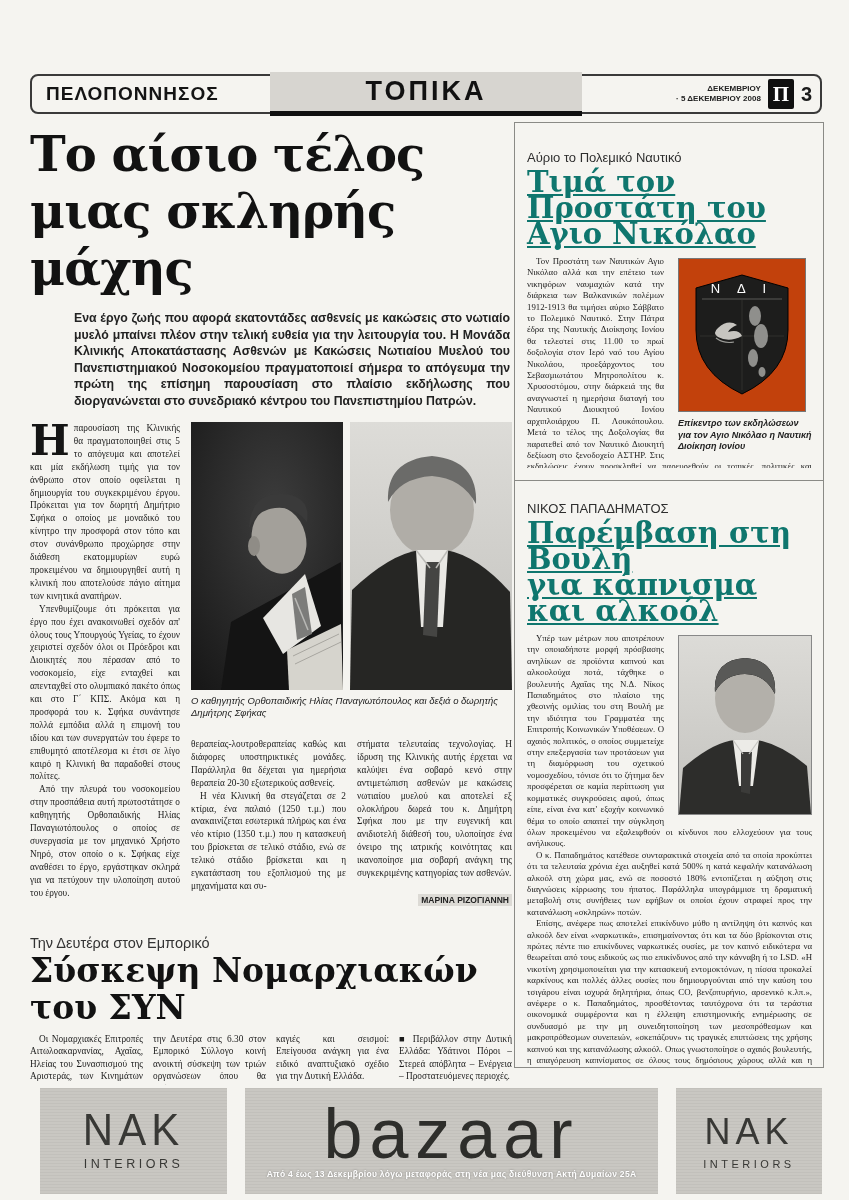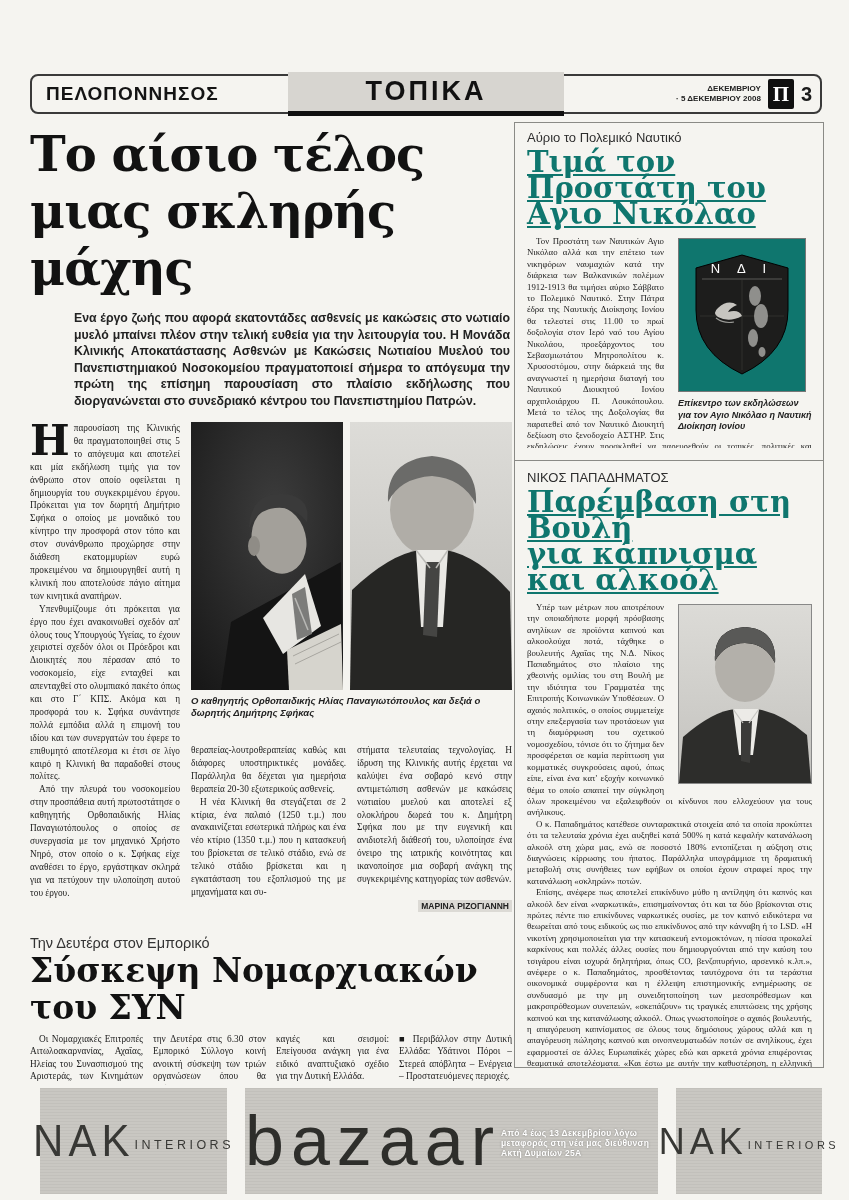--- a/index.html
+++ b/index.html
@@ -10,21 +10,21 @@
   }
   
   .page-header{
     position:absolute;top:74px;left:30px;width:788px;height:36px;
     border:2px solid #3a3a3a;border-radius:8px;display:flex;align-items:center;
     background:#f5f4f0;z-index:3;
   }
   .masthead{font-family:"Liberation Sans",sans-serif;font-weight:bold;font-size:19px;
     letter-spacing:1px;padding-left:14px;color:#141414;}
   .section-block{
-    position:absolute;left:50%;transform:translateX(-50%);top:-4px;width:276px;height:39px;
+    position:absolute;left:50%;transform:translateX(-50%);top:-4px;width:312px;height:39px;
     background:#d7d5d0;border-bottom:5px solid #101010;box-sizing:content-box;
     display:flex;align-items:center;justify-content:center;
     font-family:"Liberation Sans",sans-serif;font-weight:bold;font-size:27px;letter-spacing:3px;color:#111;
   }
   .header-right{margin-left:auto;display:flex;align-items:center;gap:7px;padding-right:8px;}
   .date-block{text-align:right;font-family:"Liberation Sans",sans-serif;font-size:8px;
     font-weight:bold;line-height:10px;color:#222;}
   .logo-p{width:26px;height:30px;background:#101010;color:#fff;display:flex;align-items:center;
     justify-content:center;font-family:"Liberation Serif",serif;font-weight:bold;font-size:21px;border-radius:2px;}
   .page-num{font-family:"Liberation Sans",sans-serif;font-weight:bold;font-size:20px;}
@@ -37,22 +37,22 @@
   .lead{margin:13px 0 0 44px;width:436px;font-family:"Liberation Sans",sans-serif;font-weight:bold;
     font-size:12.3px;line-height:16.5px;text-align:justify;color:#222;}
   .body-grid{margin-top:13px;display:flex;gap:11px;height:522px;overflow:hidden;}
   .bcol1{width:150px;}
   .bright{width:321px;}
   .bp{font-size:9.3px;line-height:12.9px;text-align:justify;margin:0;text-indent:9px;}
   .bp.nofirst{text-indent:0;}
   .dropcap{float:left;font-family:"DejaVu Serif",serif;font-weight:bold;font-size:42px;
     line-height:34px;padding:2px 4px 0 0;color:#151515;}
   .photo-pair{width:321px;height:268px;display:flex;gap:7px;}
-  .caption{font-family:"Liberation Sans",sans-serif;font-style:italic;font-weight:bold;
-    font-size:9.5px;line-height:12px;margin:5px 0 25px;color:#222;text-align:left;}
+  .caption{font-family:"Liberation Sans",sans-serif;font-style:italic;font-weight:normal;
+    font-size:9.5px;line-height:12px;margin:5px 0 19px;color:#222;text-align:left;}
   .cols23{display:flex;gap:11px;}
   .bcol{width:155px;}
   .byline{margin-top:9px;text-align:right;}
   .byline span{background:#dcdad5;font-family:"Liberation Sans",sans-serif;font-weight:bold;
     font-size:8.5px;padding:1px 3px;color:#222;}
 
   
   .syn-region{position:absolute;top:935px;left:30px;width:482px;height:150px;overflow:hidden;}
   .kicker2{font-family:"Liberation Sans",sans-serif;font-size:14.5px;color:#333;}
   .headline2{font-family:"DejaVu Serif",serif;font-weight:bold;font-size:33px;line-height:37px;
@@ -62,41 +62,41 @@
   .syn-col p{margin:0;}
   .syn-col p.ind{text-indent:9px;}
 
   
   .right-region{
     position:absolute;top:122px;left:514px;width:310px;height:946px;box-sizing:border-box;
     border-left:1px solid #8a8a86;border-right:1px solid #8a8a86;
     border-top:1px solid #8a8a86;border-bottom:1px solid #8a8a86;
     padding:7px 11px 0 12px;overflow:hidden;
   }
-  .kicker3{font-family:"Liberation Sans",sans-serif;font-size:13px;color:#2e2e2e;}
+  .kicker3{font-family:"Liberation Sans",sans-serif;font-size:13px;color:#2e2e2e;margin-top:20px;}
   .headline3{font-family:"DejaVu Serif",serif;font-weight:bold;font-size:29px;line-height:26px;
     color:#0f766e;margin:4px 0 9px;text-decoration:underline;}
   .rbody{font-size:8.8px;line-height:11.4px;text-align:justify;}
   .rbody p{margin:0;text-indent:9px;}
   .rbody p.nofirst{text-indent:9px;}
   .navy-body{height:212px;overflow:hidden;}
   .navy-float{float:right;width:140px;margin:2px 0 4px 8px;}
-  .ndi-box{width:126px;height:152px;border:1px solid #777;background:#0f766e;
+  .ndi-box{width:126px;height:152px;border:1px solid #777;background:#c2410c;
     display:flex;align-items:center;justify-content:center;margin-left:6px;}
   .ndi-caption{font-family:"Liberation Sans",sans-serif;font-style:italic;font-weight:bold;
     font-size:9px;line-height:11.5px;margin:6px 0 0 6px;color:#222;text-align:left;}
   .rule{border-top:1px solid #8a8a86;margin:12px -11px 9px -12px;}
   .parl-body{height:548px;overflow:hidden;}
   .portrait-float{float:right;width:140px;margin:2px 0 6px 8px;}
   .portrait-box{width:132px;height:178px;border:1px solid #888;background:#d9d8d4;margin-left:6px;}
 
   
   .ad-banner{position:absolute;top:1088px;left:40px;width:782px;height:106px;display:flex;gap:18px;}
   .ad-tile{background:#c9c7c2;background-image:repeating-linear-gradient(0deg, rgba(0,0,0,0.035) 0 1px, transparent 1px 3px);
-    display:flex;align-items:center;justify-content:center;}
+    display:flex;flex-direction:column;align-items:center;justify-content:center;}
   .ad-nak-left{width:187px;}
   .ad-nak-right{width:146px;}
   .ad-center{flex:1;}
   .ad-nak-title{font-family:"Liberation Sans",sans-serif;font-size:42px;line-height:38px;
     letter-spacing:5px;color:#383835;transform:scaleY(1.05);}
   .ad-nak-sub{font-family:"Liberation Sans",sans-serif;font-size:12.5px;letter-spacing:3.5px;
     color:#383835;margin-top:8px;text-align:center;}
   .ad-bazaar{font-family:"Liberation Sans",sans-serif;font-size:70px;line-height:62px;
     letter-spacing:7px;color:#2e2e2b;}
   .ad-tagline{font-family:"Liberation Sans",sans-serif;font-weight:bold;font-size:8.5px;

